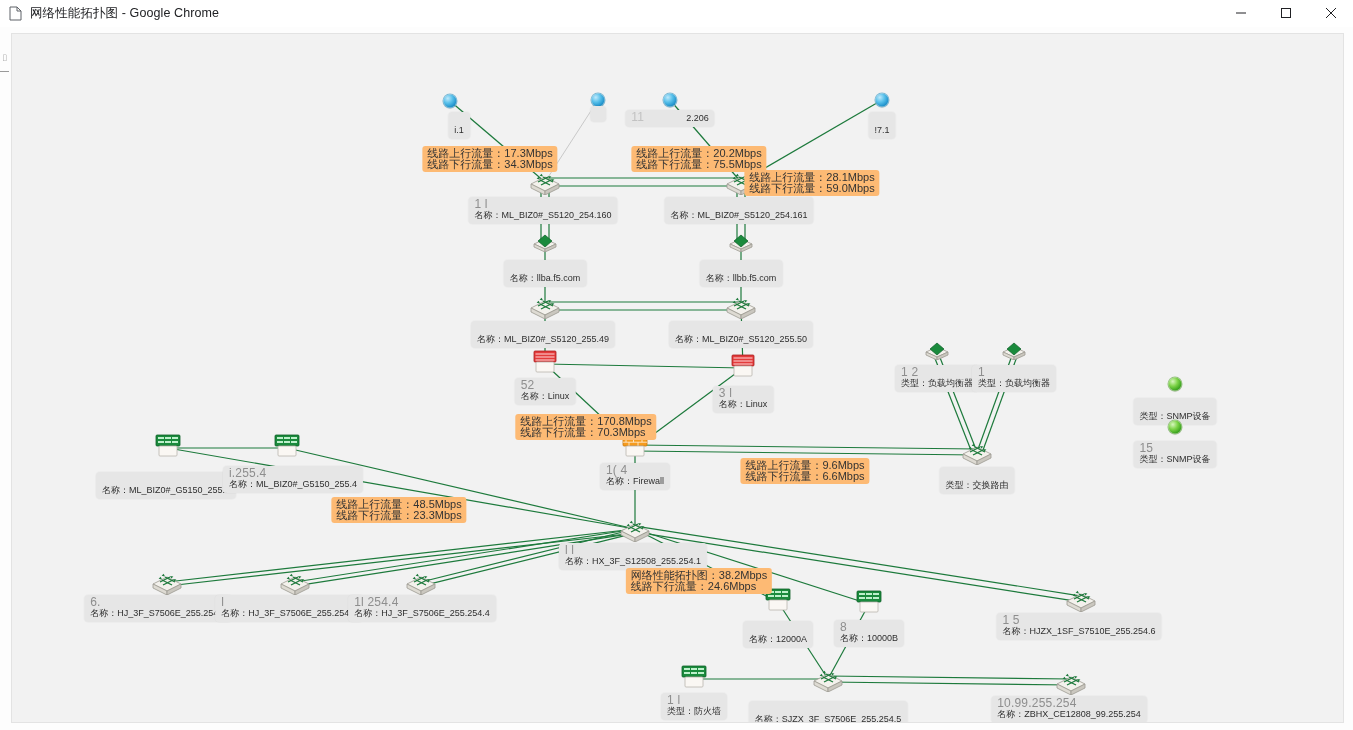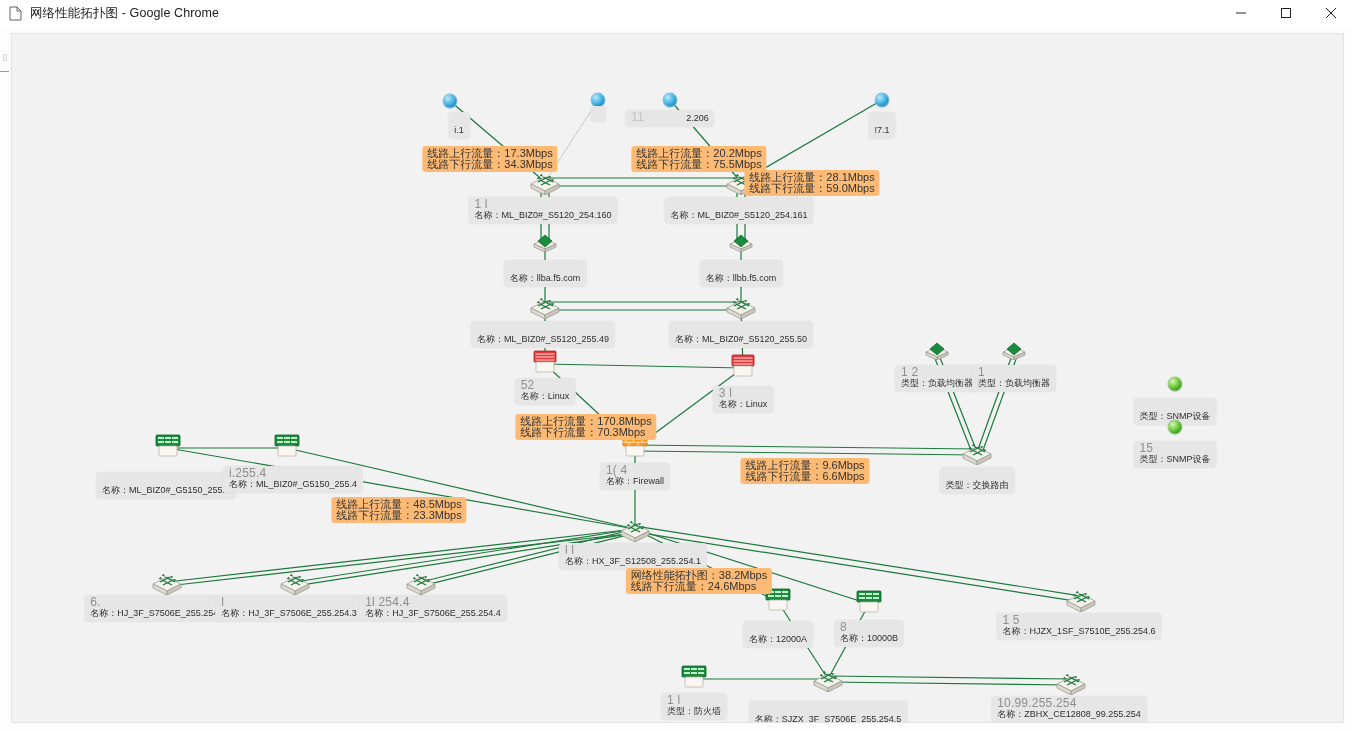--- a/index.html
+++ b/index.html
@@ -549,21 +549,21 @@
       </g>
       <g fill="#1f7a3d">
         <path d="M20 11 l3.4 .6 l-2 2 z"></path>
         <path d="M23 14 l3.4 .6 l-2 2 z"></path>
         <path d="M12 14.4 l-3.4 -.6 l2 -2 z"></path>
         <path d="M15 11.4 l-3.4 -.6 l2 -2 z"></path>
       </g>
     </g>
             </svg></div>
         </div>
-        <div class="lbl" style="left: 410px; top: 561px; margin-left: 11px;">
+        <div class="lbl" style="left: 410px; top: 561px;">
           <div class="l1">1l        254.4</div>
           <div class="l2">名称：HJ_3F_S7506E_255.254.4</div>
         </div>
         <div class="node" style="left: 766px; top: 568px;">
           <div class="ico"><svg width="30" height="26" viewBox="0 0 30 26">
     <rect x="3" y="2" width="24" height="11" rx="1" fill="#1a8a3c" stroke="#0d5f27" stroke-width=".8"></rect>
     <g fill="#bdf0cb">
       <rect x="5" y="4" width="6" height="2"></rect>
                 <rect x="12" y="4" width="6" height="2"></rect>
                 <rect x="19" y="4" width="6" height="2"></rect>

